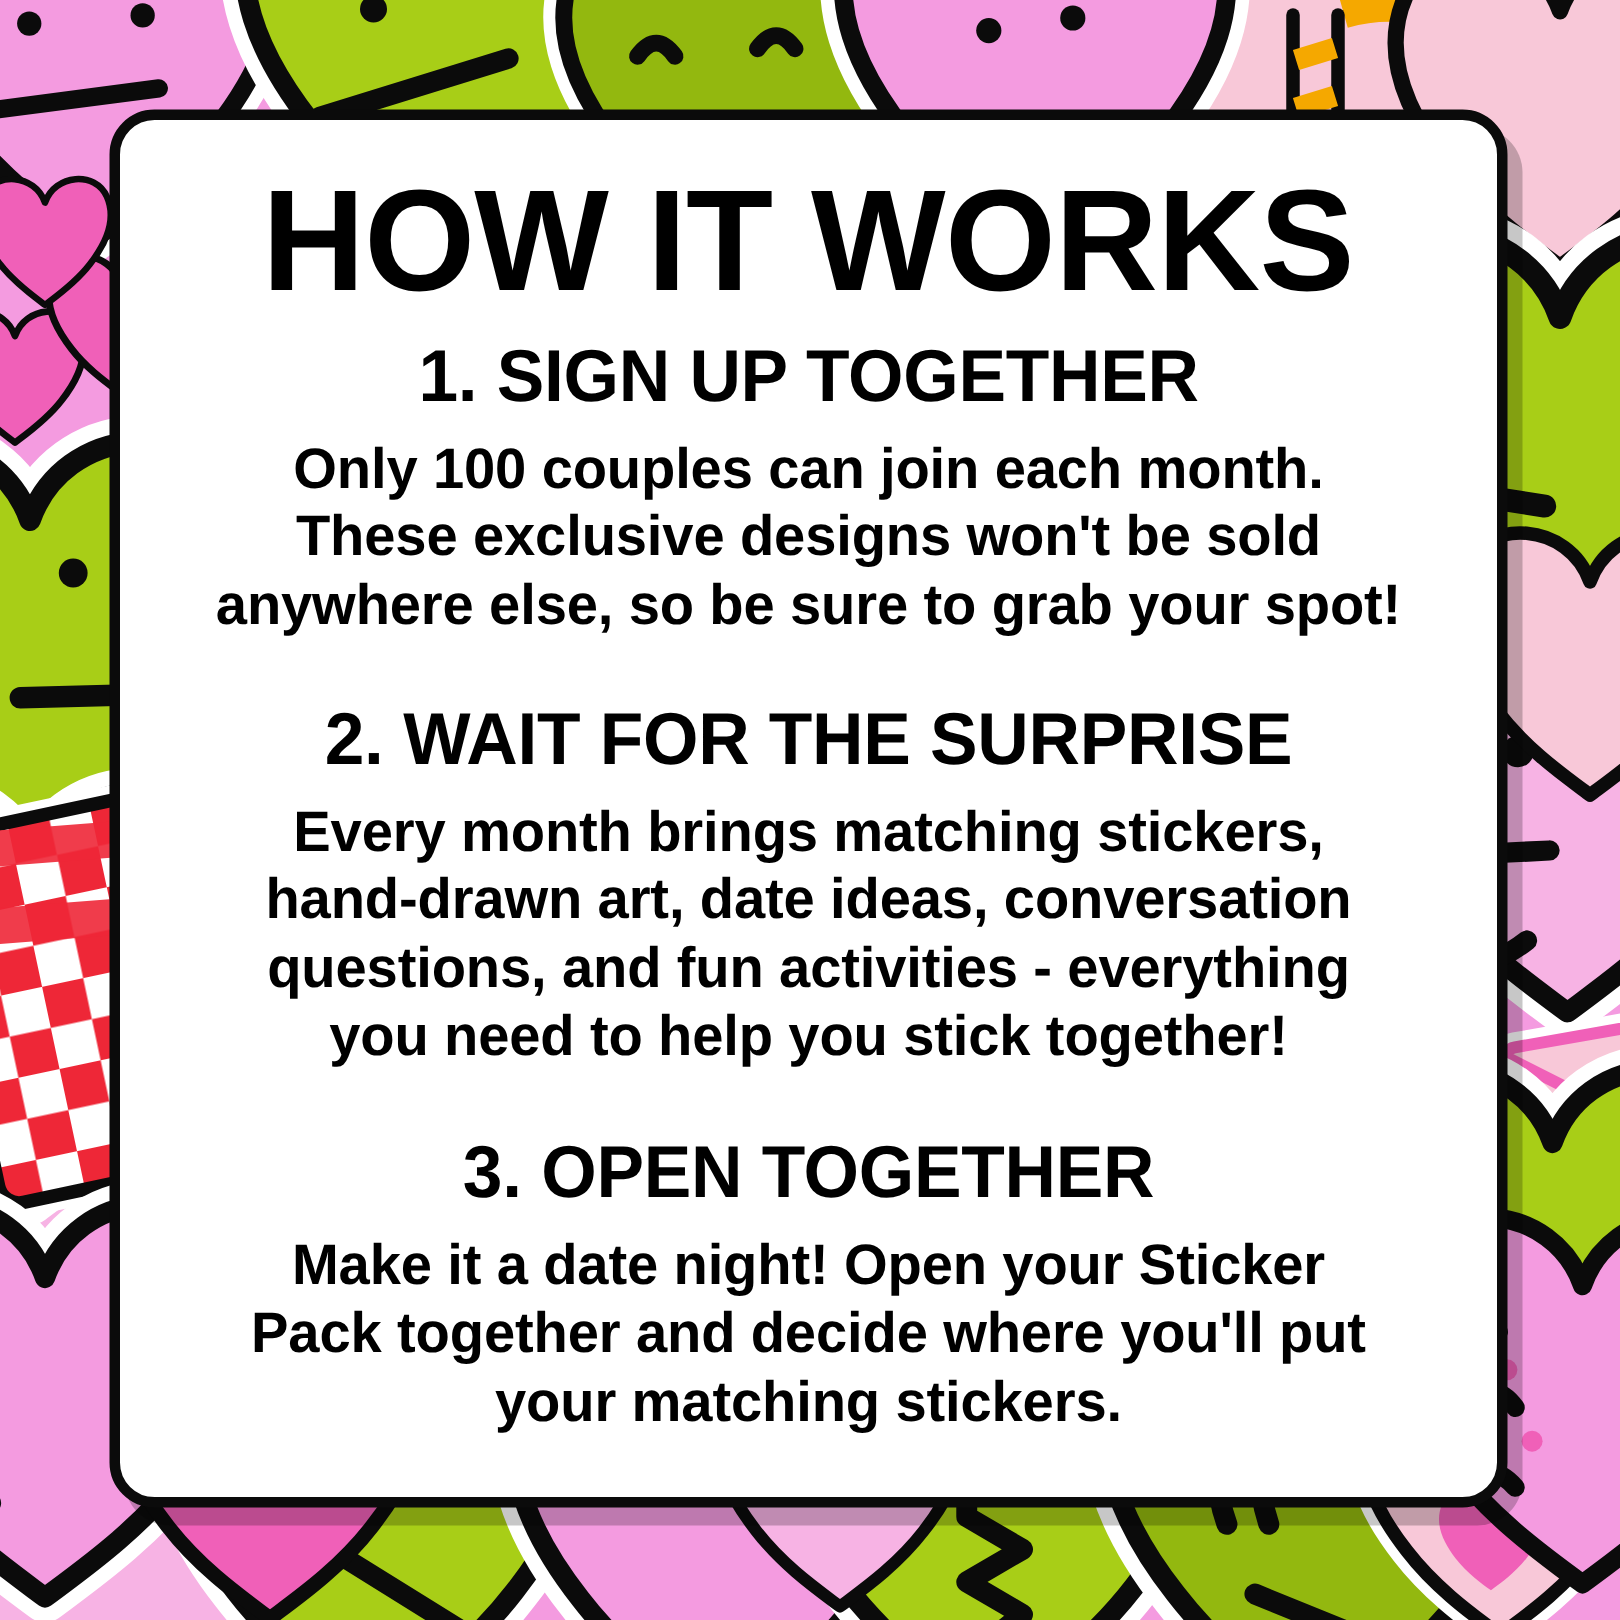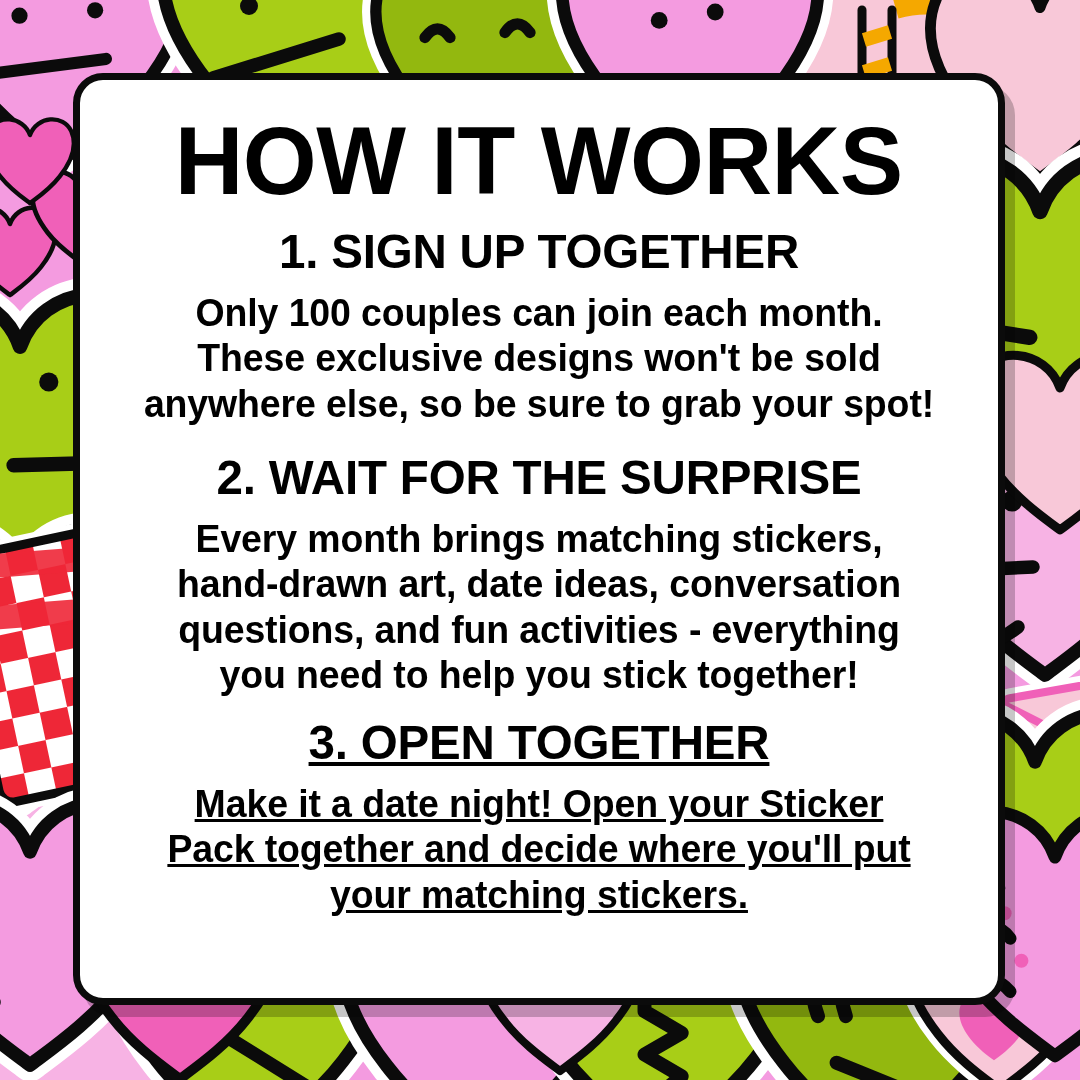--- a/index.html
+++ b/index.html
@@ -35,22 +35,22 @@
     letter-spacing:-0.5px;
     color:#000;
     line-height:1.02;
     text-align:center;
     margin-top:6px;
     transform:scaleX(0.99);
   }
 
   .section { width:100%; text-align:center; }
   .section.s1 { margin-top:16px; }
-  .section.s2 { margin-top:24px; }
-  .section.s3 { margin-top:18px;text-decoration:underline; }
+  .section.s2 { margin-top:40px; }
+  .section.s3 { margin-top:42px; }
 
   .heading {
     font-size:49px;
     font-weight:700;
     color:#000;
     line-height:1.06;
     letter-spacing:-0.2px;
     white-space:nowrap;
     transform:scaleX(0.97);
   }

